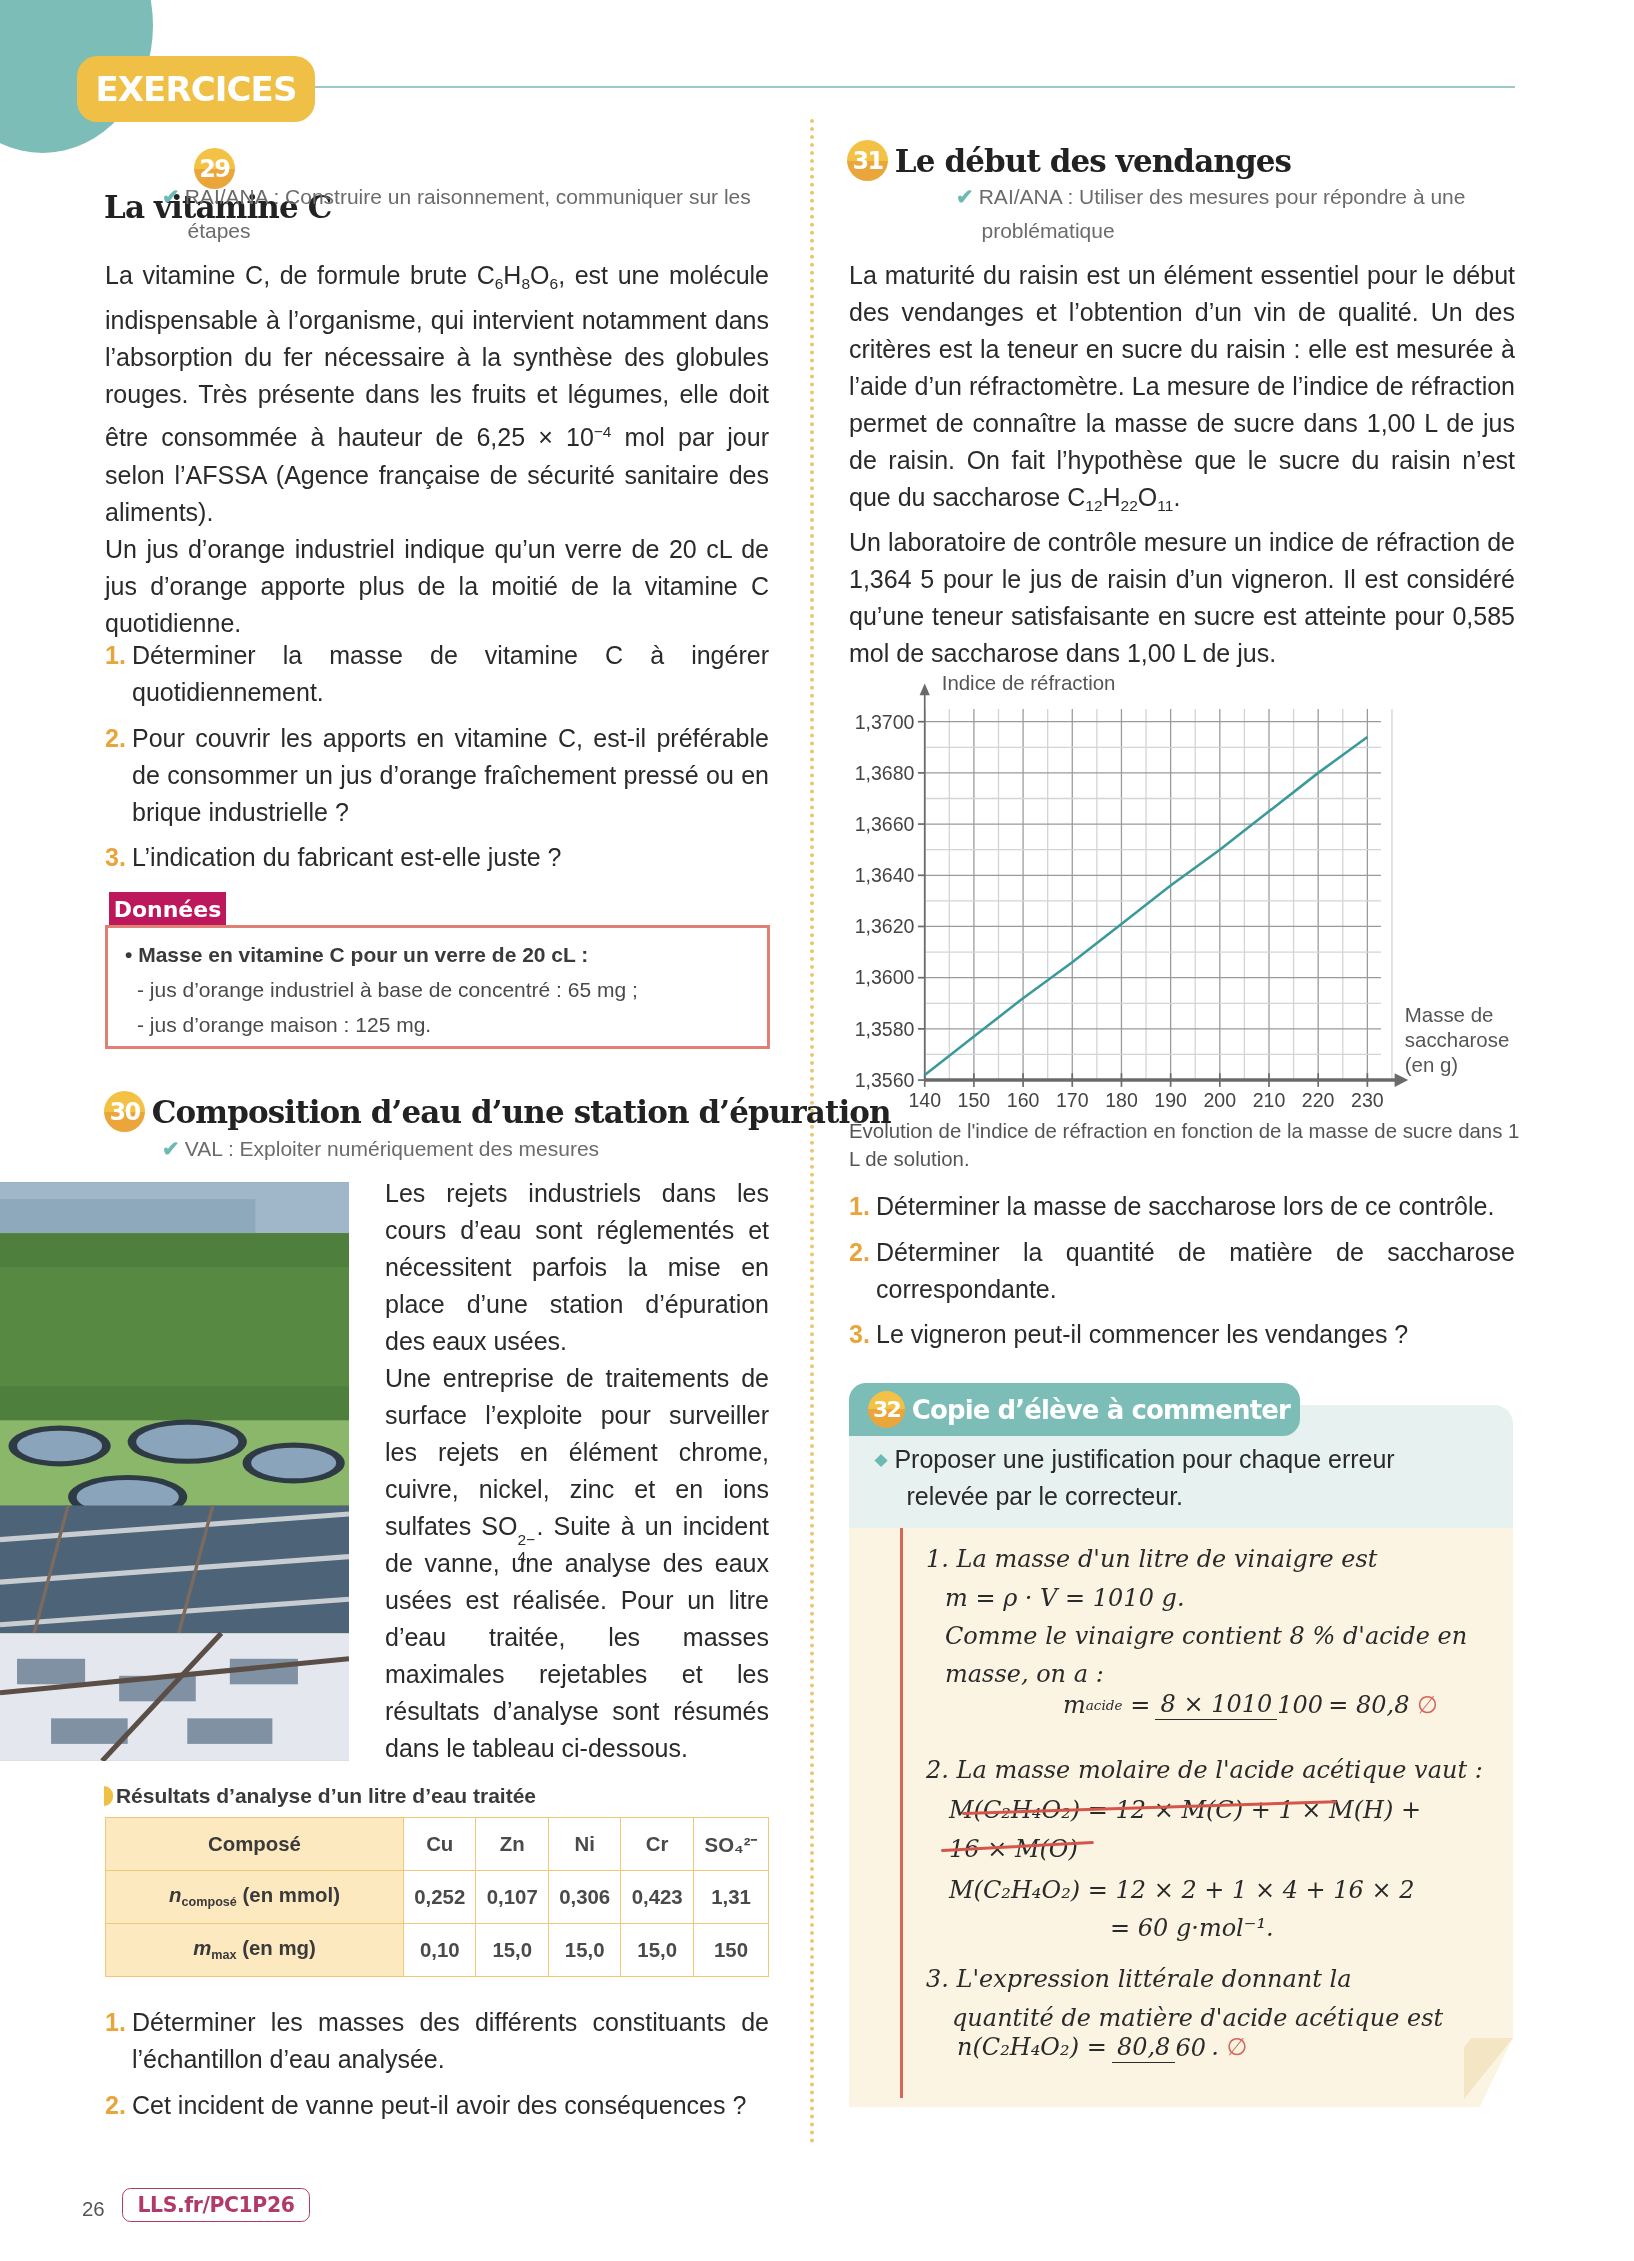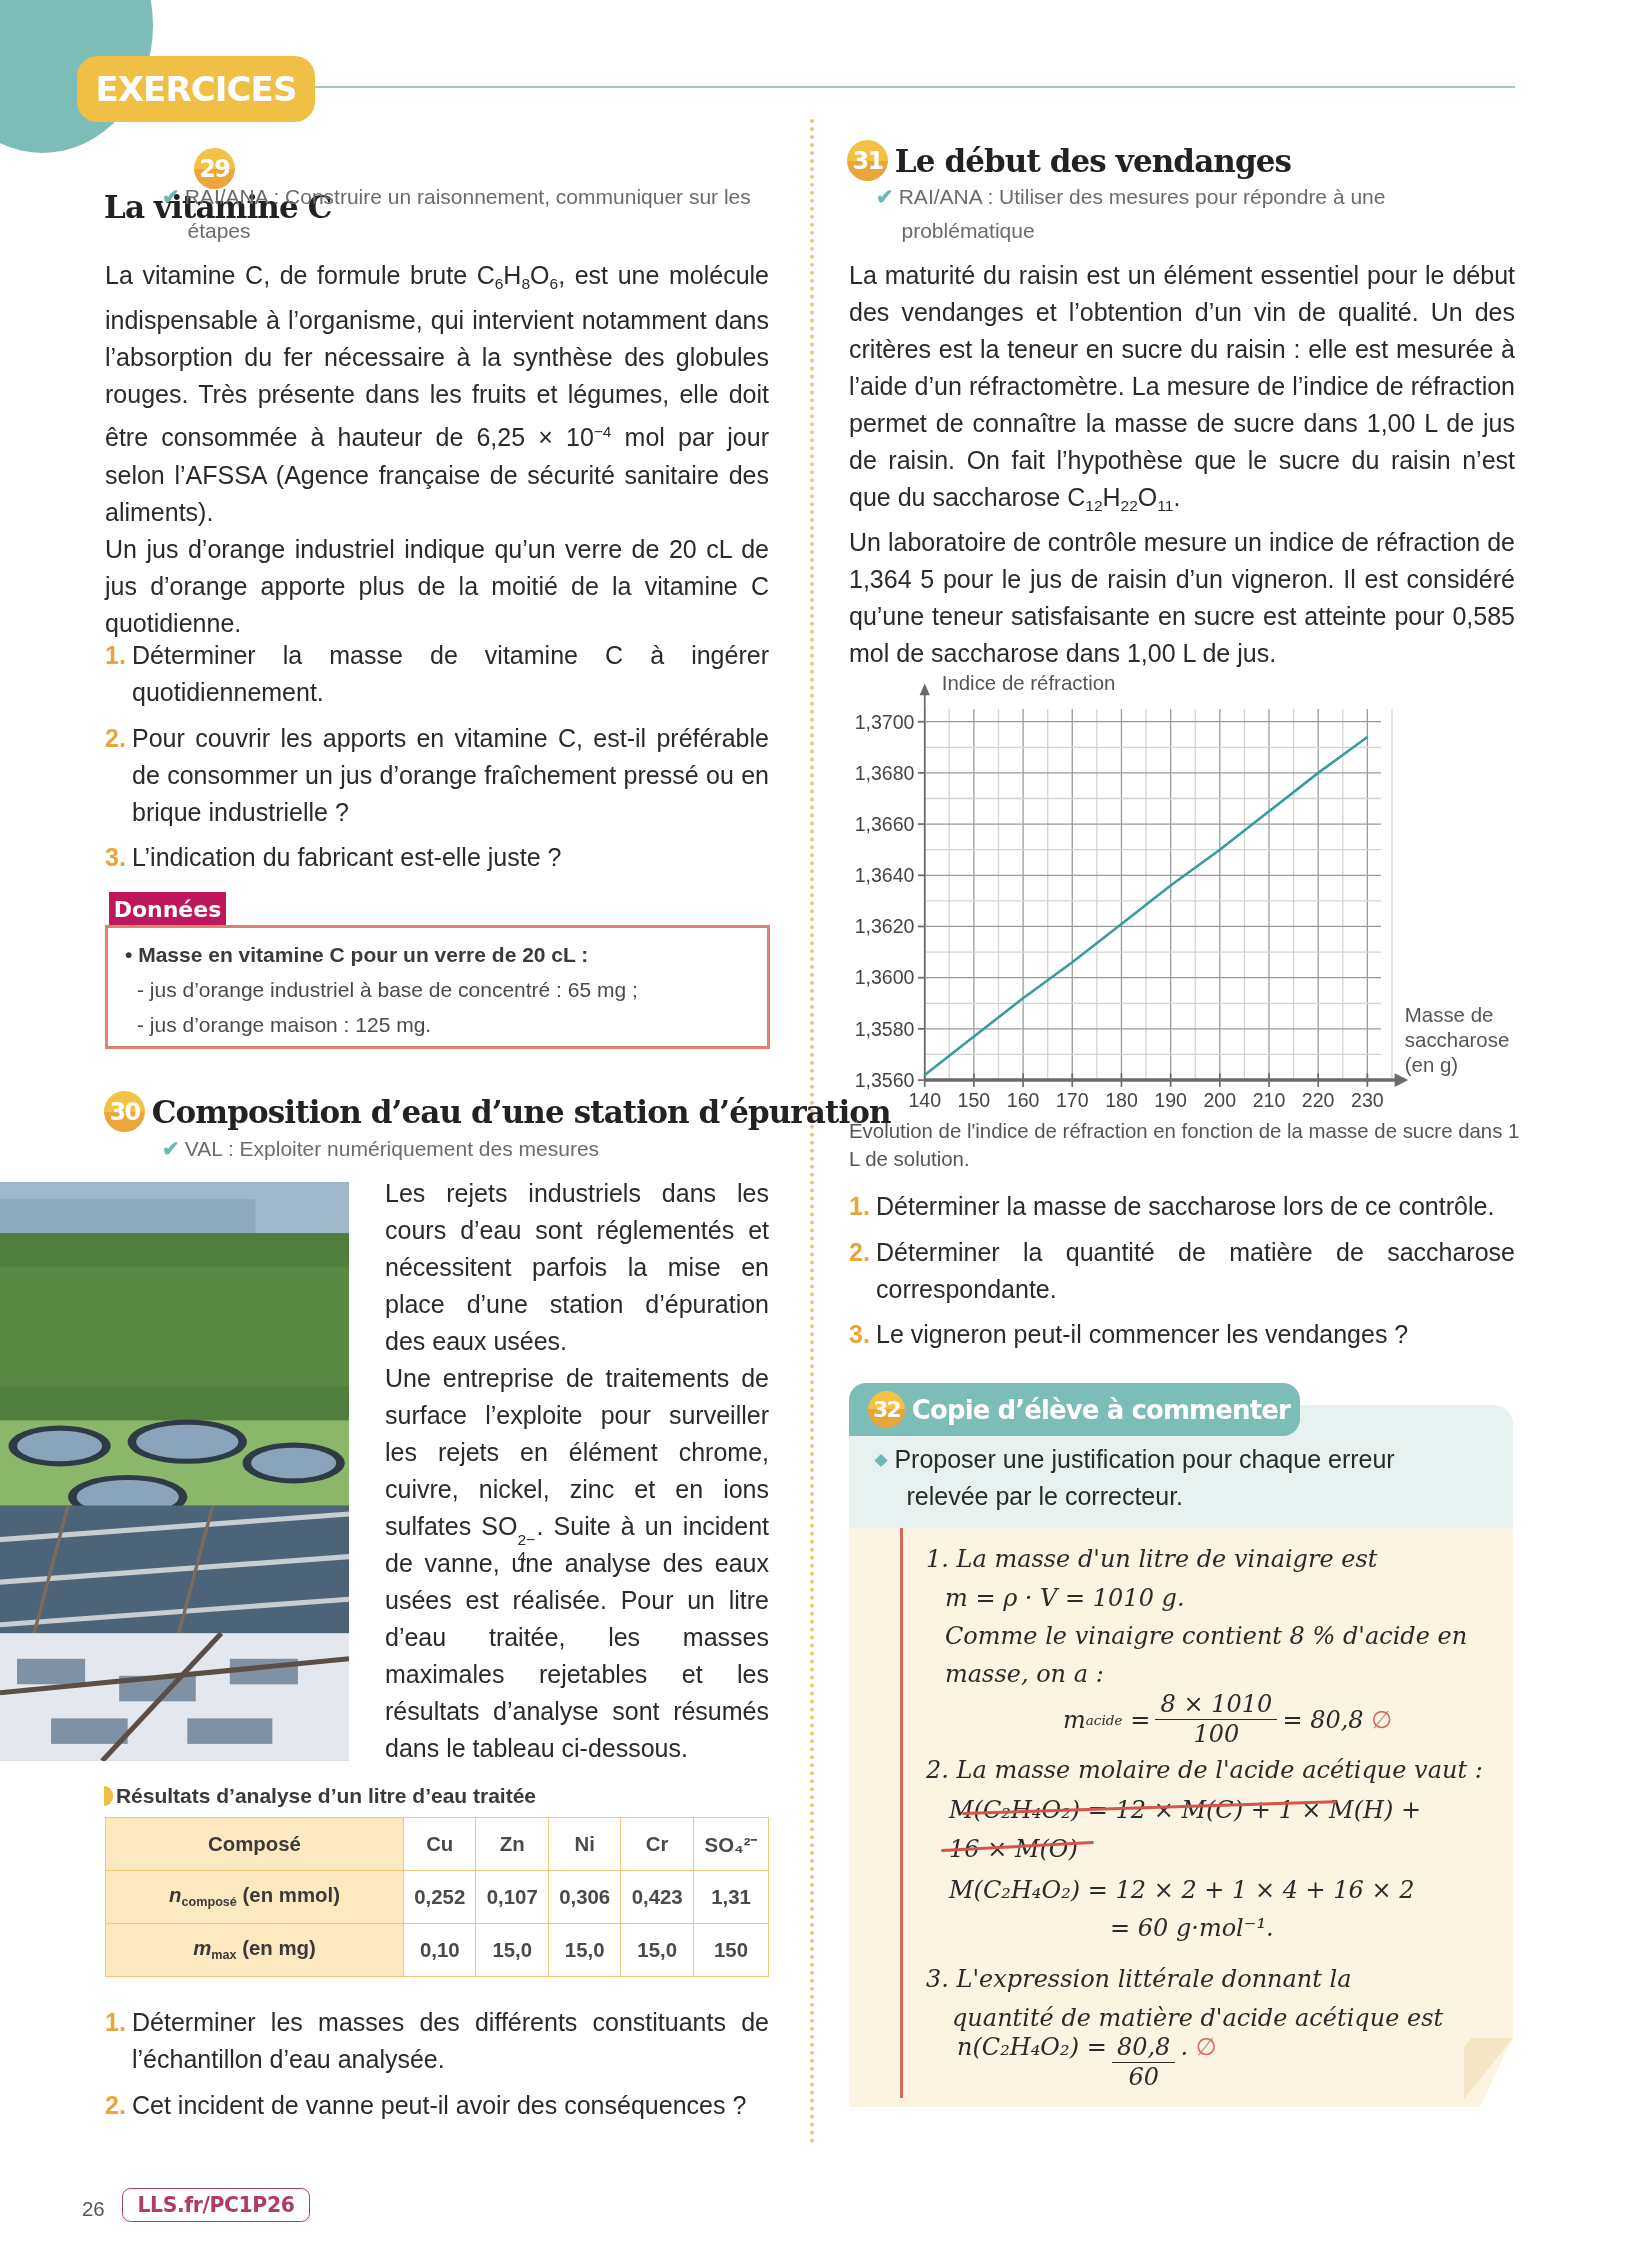--- a/index.html
+++ b/index.html
@@ -48,21 +48,21 @@
   .copie-tab .t { color: #fff; font-family: "DejaVu Sans", sans-serif; font-weight: bold; font-size: 26px; letter-spacing: -0.9px; }
   .copie-panel { position: absolute; left: 849px; top: 1405px; width: 664px; height: 123px; background: #e6f1f0; border-radius: 0 19px 0 0; padding: 36px 17px 0 25.5px; font-size: 25px; line-height: 37px; color: #2a2a2a; }
   .copie-panel .diamond { color: #6cbab3; font-size: 17px; margin-right: 6.8px; vertical-align: 2.6px; }
   .copie-panel .line2 { padding-left: 32px; }
   .sheet { position: absolute; left: 849px; top: 1528px; width: 664px; height: 579px; background: #fcf4e3; box-shadow: 0 5.1px 8.5px rgba(0,0,0,0.15); clip-path: polygon(0 0, 100% 0, 100% 88%, 95% 100%, 0 100%); }
   .sheet-margin { position: absolute; left: 900px; top: 1528px; width: 3.4px; height: 570px; background: #d6655a; }
   .fold { position: absolute; left: 1464px; top: 2038px; width: 49px; height: 61px; background: #f4e6c4; clip-path: polygon(100% 0, 0 100%, 0 15%, 15% 0); }
   .hw { position: absolute; font-family: "DejaVu Serif", serif; font-style: italic; font-size: 24px; color: #2a2a2a; white-space: nowrap; }
   .red { color: #d6655a; font-style: normal; }
   .strike { position: absolute; height: 3.4px; background: #d6554a; border-radius: 1.7px; transform-origin: left center; }
-  .frac { display: inline-flex; flex-direction: column; align-items: center; vertical-align: middle; margin: 0 5.1px; }
+  .frac { display: inline-flex; flex-direction: row; align-items: center; vertical-align: middle; margin: 0 5.1px; }
   .frac .num { border-bottom: 1.7px solid #2a2a2a; padding: 0 5.1px; line-height: 29px; }
   .frac .den { line-height: 29px; }
 
   .footer-page { position: absolute; left: 82px; top: 2198px; font-size: 20.4px; color: #555; }
   .footer-link { position: absolute; left: 122px; top: 2188px; width: 188px; height: 34px; border: 1.7px solid #b03b6a; border-radius: 8.5px; color: #b03b6a; font-family: "DejaVu Sans", sans-serif; font-weight: bold; font-size: 20.4px; display: flex; align-items: center; justify-content: center; letter-spacing: -0.4px; }
 </style>
 </head>
 <body>
 
 <div class="corner-blob"></div>
@@ -192,21 +192,21 @@
   <div class="q">
       <span class="qn">2.</span>
       <span class="qt">Cet incident de vanne peut-il avoir des conséquences ?</span>
     </div>
 </div>
 
 <div class="ex-head" style="left:847px; top:140px;">
   <div class="num-badge">31</div>
   <div class="ex-title">Le début des vendanges</div>
 </div>
-<div class="skill" style="left:876px; top:180px; width:613px; padding-left:25.5px; text-indent:-25.5px;">
+<div class="skill" style="left:956px; top:180px; width:613px; padding-left:25.5px; text-indent:-25.5px;">
   <span class="check">✔</span><span>RAI/ANA : Utiliser des mesures pour répondre à une problématique</span>
 </div>
 <div class="body-text" style="left:849px; top:257px; width:666px;">
   <p><span>La maturité du raisin est un élément essentiel pour le début des vendanges et l’obtention d’un vin de qualité. Un des critères est la teneur en sucre du raisin : elle est mesurée à l’aide d’un réfractomètre. La mesure de l’indice de réfraction permet de connaître la masse de sucre dans 1,00 L de jus de raisin. On fait l’hypothèse que le sucre du raisin n’est que du saccharose C</span><sub>12</sub><span>H</span><sub>22</sub><span>O</span><sub>11</sub><span>.</span></p>
   <p>Un laboratoire de contrôle mesure un indice de réfraction de 1,364 5 pour le jus de raisin d’un vigneron. Il est considéré qu’une teneur satisfaisante en sucre est atteinte pour 0,585 mol de saccharose dans 1,00 L de jus.</p>
 </div>
 
 <div class="chart-wrap">
   <svg id="chart-svg" width="681" height="443" viewBox="0 0 800 520">
       <line x1="96" y1="478" x2="96" y2="42" stroke="#9a9a9a" stroke-width="1.5"></line>

